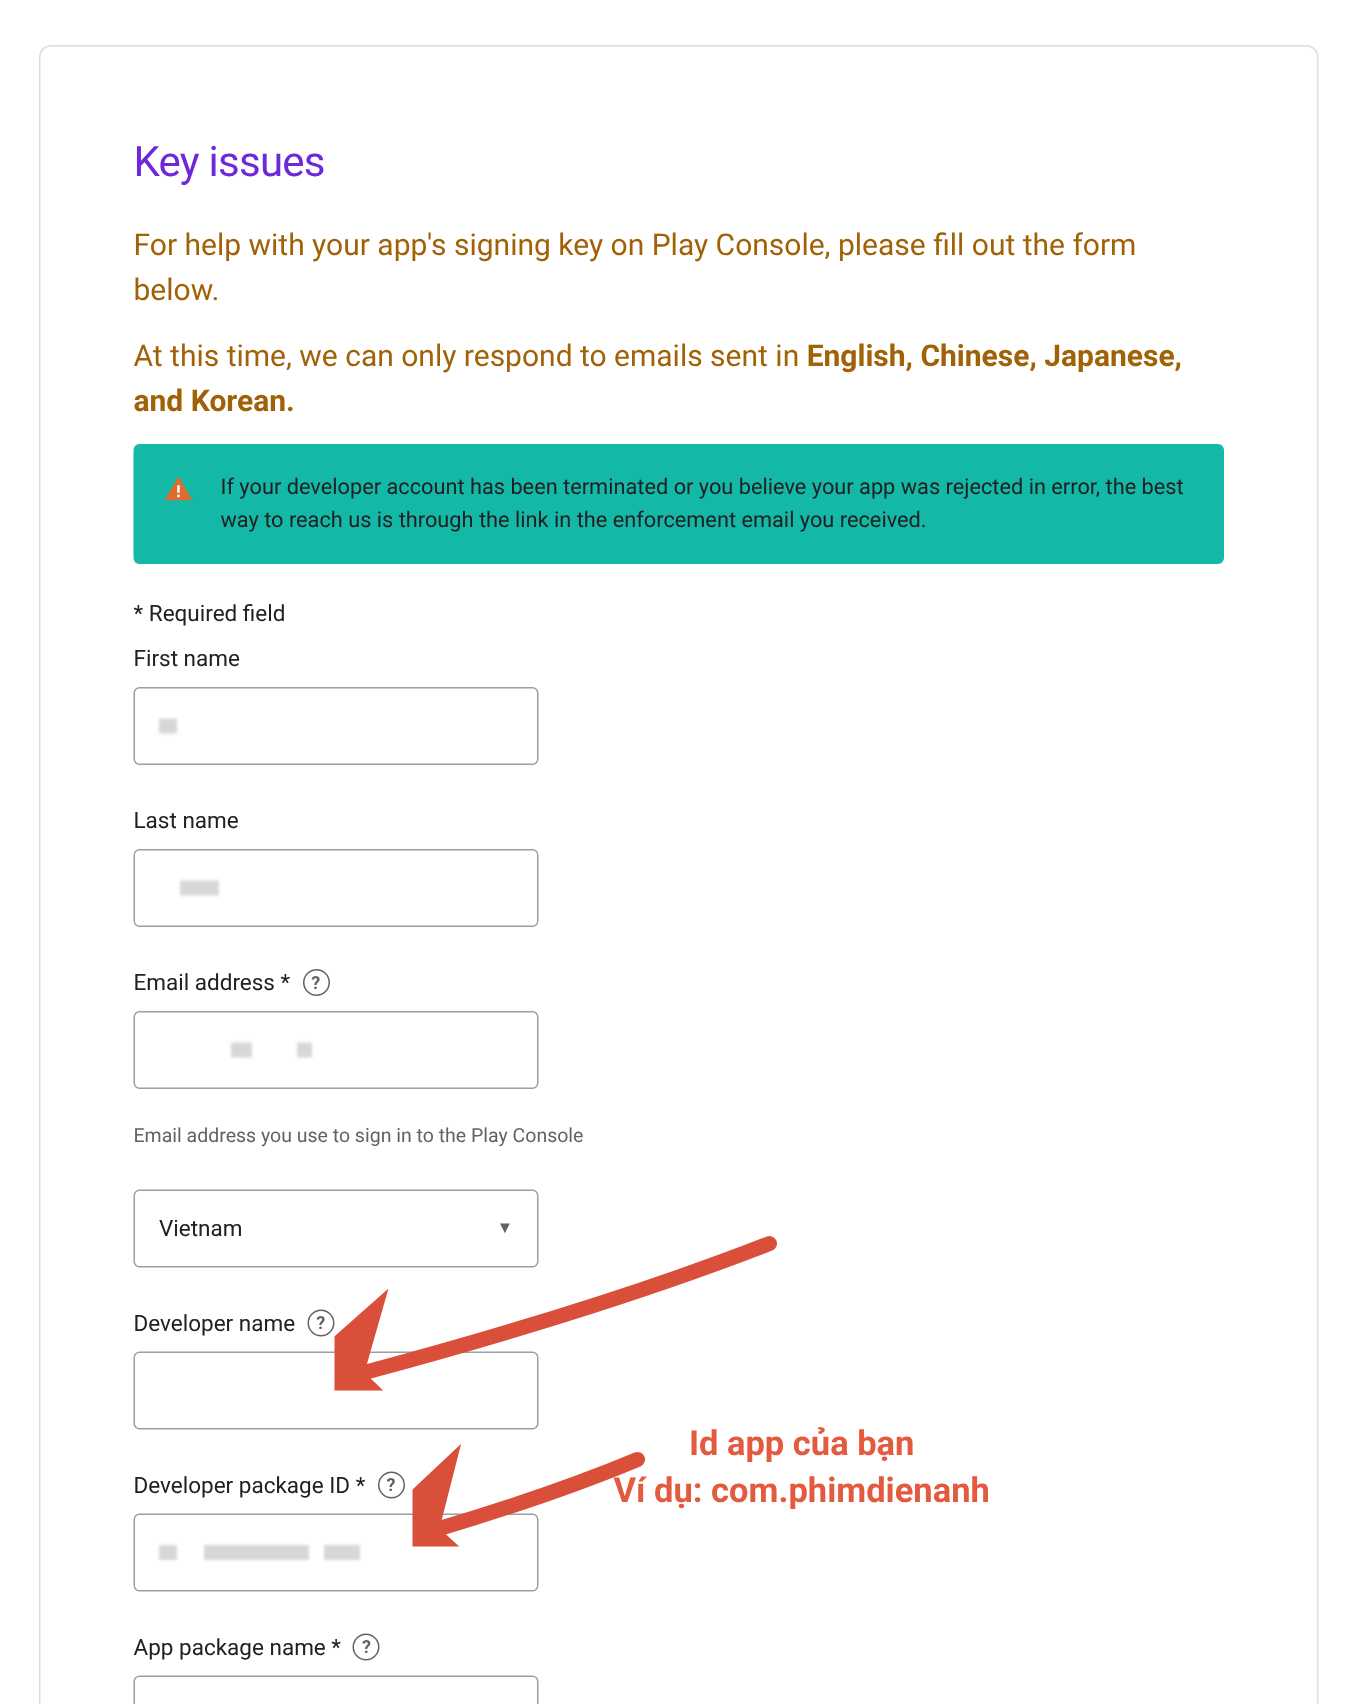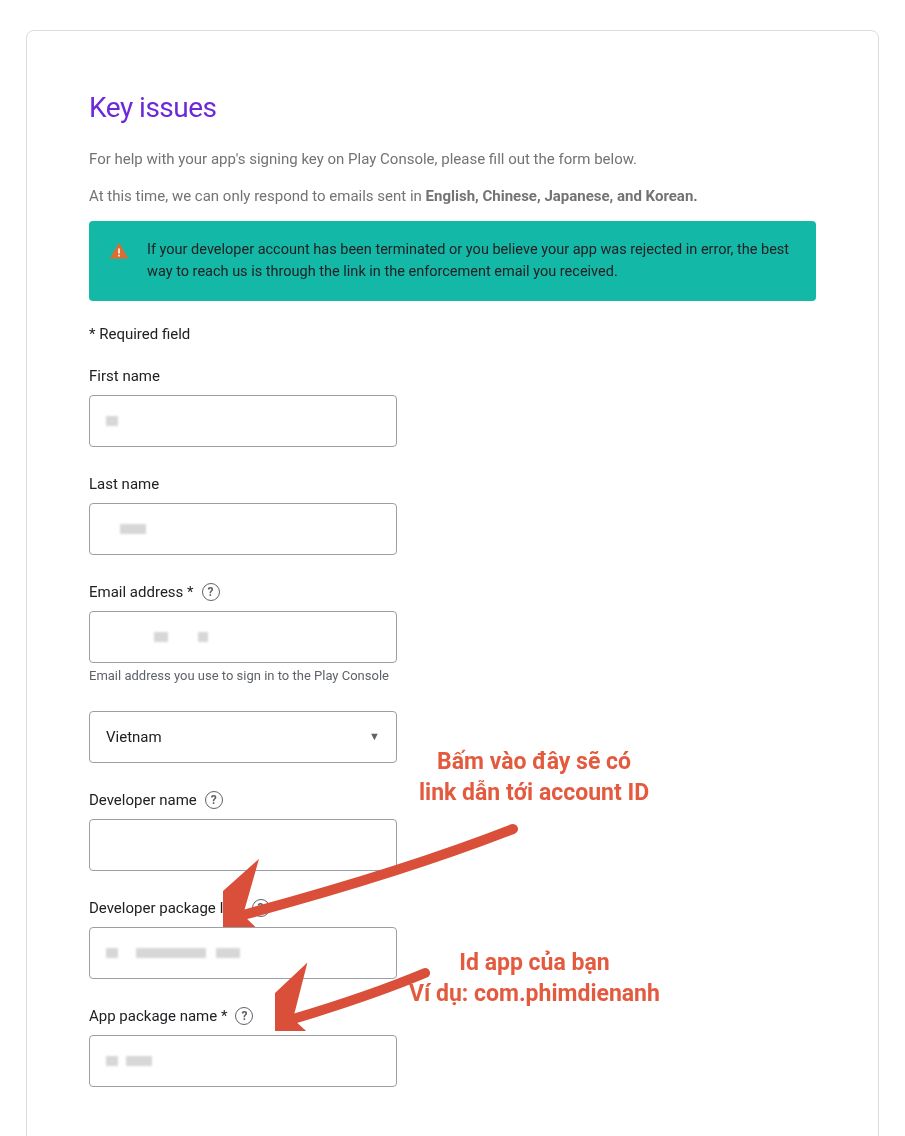--- a/index.html
+++ b/index.html
@@ -18,53 +18,53 @@
     position: relative;
     min-height: 1100px;
   }
   .title {
     font-size: 28px;
     font-weight: 400;
     color: #6d28d9;
     margin-bottom: 24px;
     letter-spacing: -0.5px;
   }
-  .desc { font-size: 15px; color: #737373; margin-bottom: 14px; line-height: 1.5; }
+  .desc { font-size: 20px; color: #a16207; margin-bottom: 14px; line-height: 1.5; }
   .desc strong { font-weight: 700; }
   .alert {
     background: #14b8a6;
     border-radius: 4px;
     padding: 18px 24px 18px 20px;
     display: flex;
     gap: 18px;
     margin: 8px 0 24px 0;
   }
   .alert svg { flex-shrink: 0; margin-top: 2px; }
   .alert-text { font-size: 14.5px; line-height: 1.5; color: #202124; }
-  .req { font-size: 15px; color: #202124; margin-bottom: 24px; }
+  .req { font-size: 15px; color: #202124; margin-bottom: 12px; }
   .field { margin-bottom: 28px; }
   .label-row { display: flex; align-items: flex-end; gap: 8px; margin-bottom: 10px; }
   .label { font-size: 15px; color: #202124; }
   .help-icon {
     width: 18px; height: 18px; border-radius: 50%;
     border: 1.5px solid #5f6368; display: inline-flex;
     align-items: center; justify-content: center;
     font-size: 12px; color: #5f6368; font-weight: bold;
     cursor: pointer;
   }
   .control {
-    width: 308px; height: 52px;
+    width: 270px; height: 52px;
     border: 1px solid #9aa0a6; border-radius: 4px;
     padding: 0 16px; font-size: 15px;
     display: flex; align-items: center;
     background: #fff;
   }
   .select { justify-content: space-between; cursor: pointer; }
   .select .arrow { font-size: 11px; color: #5f6368; }
-  .helper { font-size: 13px; color: #5f6368; margin-top: 5px; }
+  .helper { font-size: 13px; color: #5f6368; margin-top: 24px; }
   .redacted {
     display: inline-block;
     background: #d7d7d7;
     height: 10px;
     filter: blur(1px);
   }
   
   .anno {
     position: absolute;
     color: #e35a3f;
@@ -173,24 +173,20 @@
       <span class="label">App package name *</span>
       <span class="help-icon">?</span>
     </div>
     <div class="control">
       <span class="redacted" style="width:12px;"></span>
       <span style="width:8px;"></span>
       <span class="redacted" style="width:26px;"></span>
     </div>
   </div>
 
-  <div class="anno" style="left:392px; top:715px;">
-    <div>Bấm vào đây sẽ có</div>
-    <div>link dẫn tới account ID</div>
-  </div>
   <svg class="arrow-svg" style="left:196px; top:786px;" width="300" height="110">
     <defs>
       <marker id="ah1" markerWidth="12" markerHeight="12" refX="3" refY="5" orient="auto">
         <path d="M0,0 L10,5 L0,10 L3,5 Z" fill="#d94f3a"></path>
       </marker>
     </defs>
     <path d="M290,12 Q180,55 20,98" stroke="#d94f3a" stroke-width="10" fill="none" marker-end="url(#ah1)" stroke-linecap="round"></path>
   </svg>
 
   <div class="anno" style="left:382px; top:916px;">

